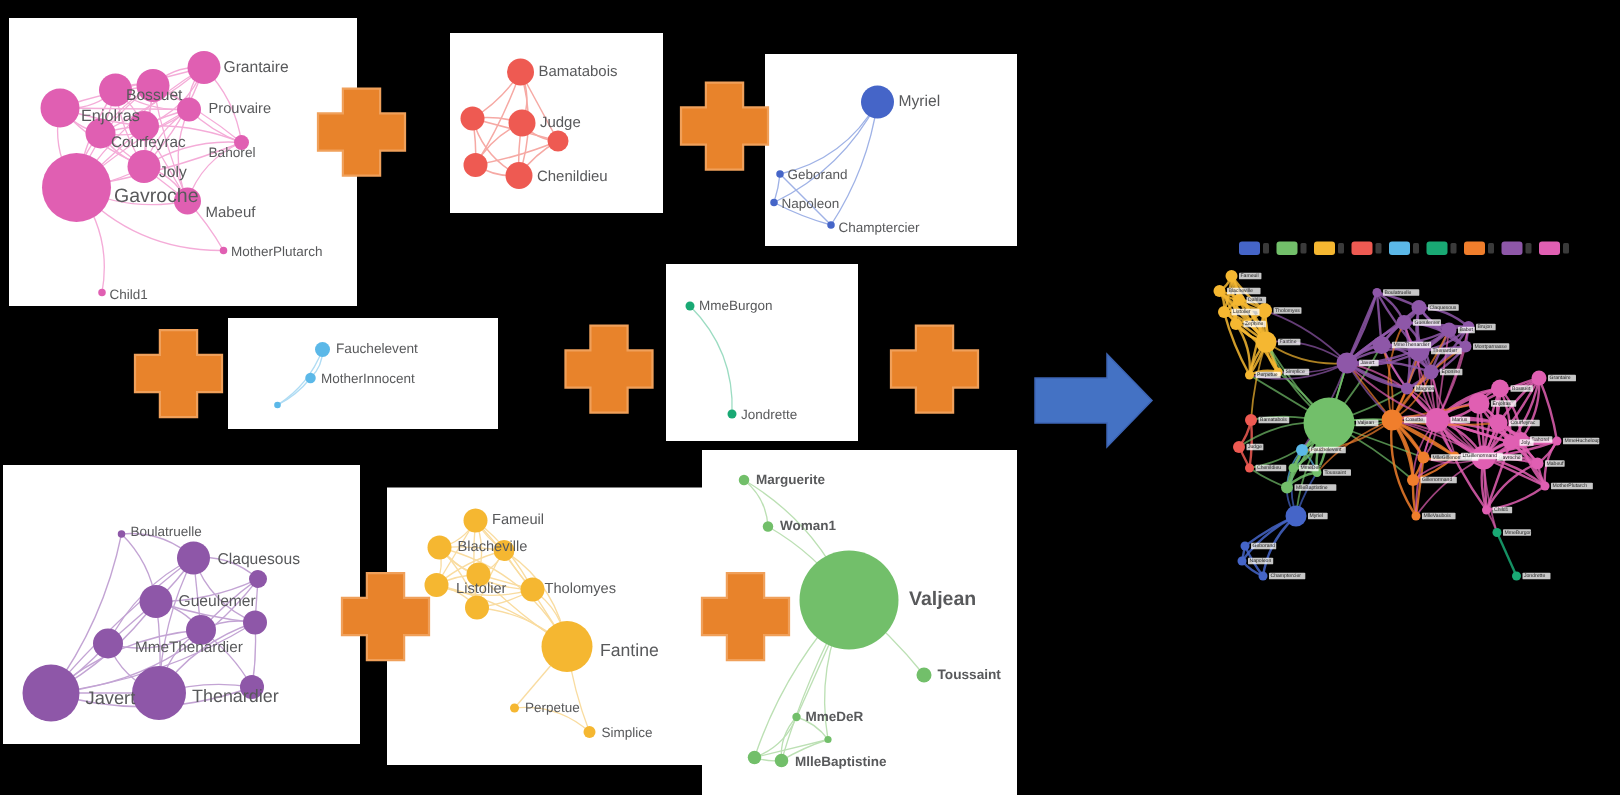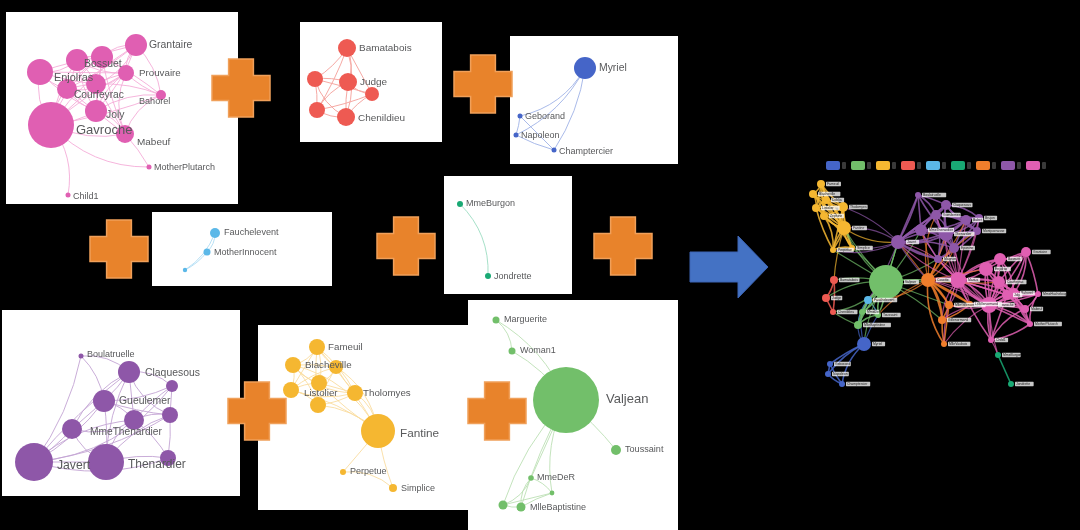--- a/index.html
+++ b/index.html
@@ -315,21 +315,21 @@
           <text x="47" y="40" class="lbl" font-size="9.76" dominant-baseline="middle">Blacheville</text>
           <text x="46" y="68" class="lbl" font-size="9.76" dominant-baseline="middle">Listolier</text>
           <text x="105" y="68" class="lbl" font-size="9.76" dominant-baseline="middle">Tholomyes</text>
           <text x="142" y="109" class="lbl" font-size="11.74" dominant-baseline="middle">Fantine</text>
           <text x="92" y="147" class="lbl" font-size="9" dominant-baseline="middle">Perpetue</text>
           <text x="143" y="164" class="lbl" font-size="9" dominant-baseline="middle">Simplice</text>
         </g>
     </svg>
   </div>
 
-  <div class="panel" id="panel-green" style="left: 468px; top: 300px; width: 210px; height: 230px;">
+  <div class="panel" id="panel-green" style="left: 468px; top: 300px; width: 210px; height: 230px; font-weight: bold;">
     <svg viewBox="0 0 210 230" preserveAspectRatio="none">
       <g id="green-edges" stroke="#BCE0B4" stroke-width="0.9" fill="none">
           <path d="M28,20 Q42.82,31.98 44,51"></path>
           <path d="M28,20 Q76.2,48.45 98,100"></path>
           <path d="M44,51 Q76.39,69.56 98,100"></path>
           <path d="M98,100 Q125.75,122.25 148,150"></path>
           <path d="M98,100 Q80.5,139 63,178"></path>
           <path d="M98,100 Q69.615,151.025 53,207"></path>
           <path d="M98,100 Q54.95,145.57 35,205"></path>
           <path d="M98,100 Q75.655,144.19 84,193"></path>

